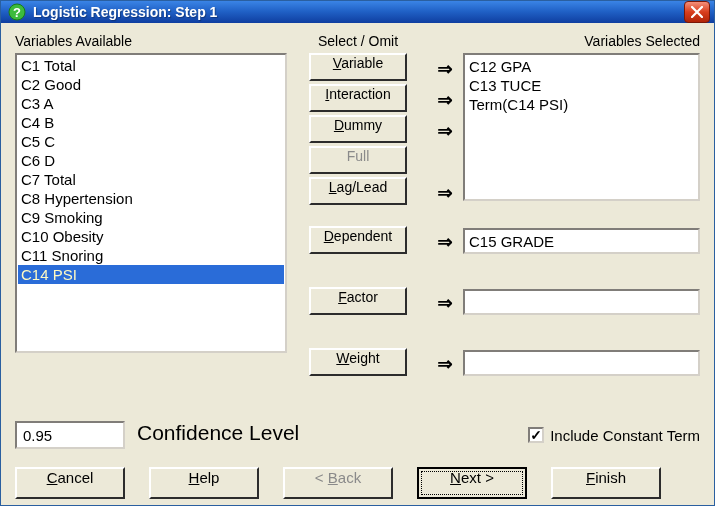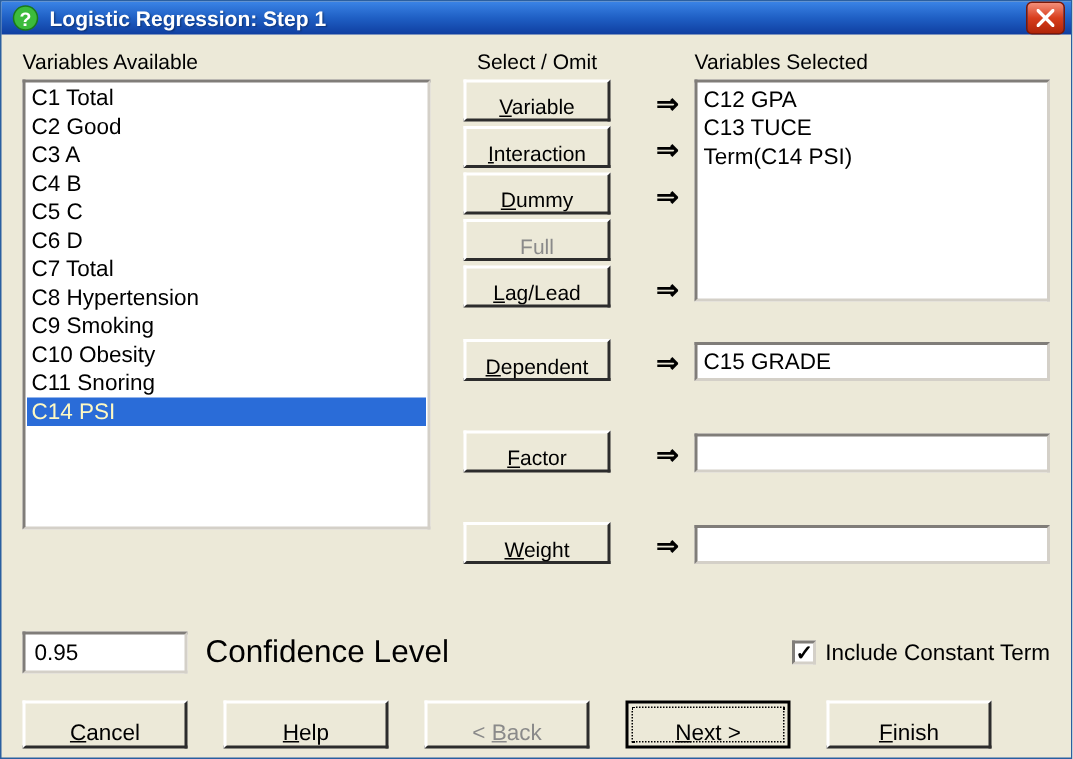--- a/index.html
+++ b/index.html
@@ -59,20 +59,21 @@
   .col-left { width: 272px; }
   .col-mid  { width: 138px; display:flex; flex-direction:column; align-items:center; }
   .col-arrow{ width: 32px; display:flex; flex-direction:column; align-items:center; }
   .col-right{ flex: 1; }
   .section-label {
     font-size: 14px;
     margin-bottom: 4px;
     display:block;
   }
   .right-label {
+    text-align: right;
     font-size: 14px;
     margin-bottom: 4px;
   }
   .listbox {
     background: #fff;
     border: 2px inset #d4d0c8;
     height: 300px;
     overflow: hidden;
     font-size: 15px;
     line-height: 19px;
@@ -87,21 +88,21 @@
     color: #fef9c3;
   }
   .btn {
     background: #ece9d8;
     border: 2px outset #fff;
     border-right-color:#808080; border-bottom-color:#808080;
     height: 28px;
     width: 110px;
     font-size: 14px;
     cursor: pointer;
-    display:flex;align-items:flex-end;justify-content:center;
+    display:flex;align-items:flex-start;justify-content:center;
     margin-bottom: 3px;
   }
   .btn.small { width: 98px; }
   .btn.disabled { color:#8a8a8a; cursor:default; }
   .u { text-decoration: underline; }
   .arrow-slot {
     height: 28px;
     display:flex;align-items:center;justify-content:center;
     margin-bottom: 3px;
     font-size: 18px;
@@ -115,21 +116,20 @@
     line-height: 19px;
     overflow:hidden;
   }
   .selected-box { height: 148px; }
   .dep-box { height: 26px; margin-top: 4px;}
   .factor-box { height: 26px; margin-top: 4px;}
   .weight-box { height: 26px; margin-top: 4px;}
   .row-conf {
     margin-top: 40px;
     display:flex;
-    align-items:center;
     gap: 12px;
   }
   .text-input {
     width: 110px;
     height: 28px;
     border: 2px inset #d4d0c8;
     background:#fff;
     font-size: 15px;
     padding: 0 6px;
   }

